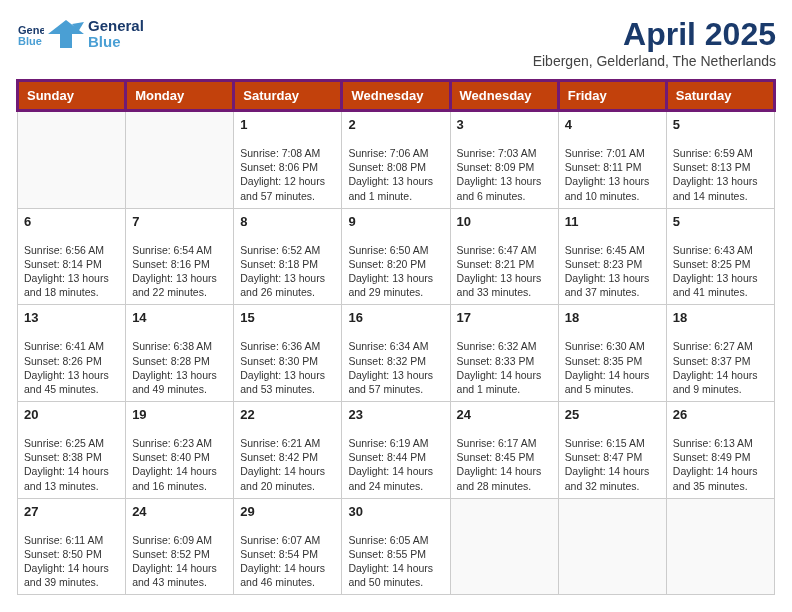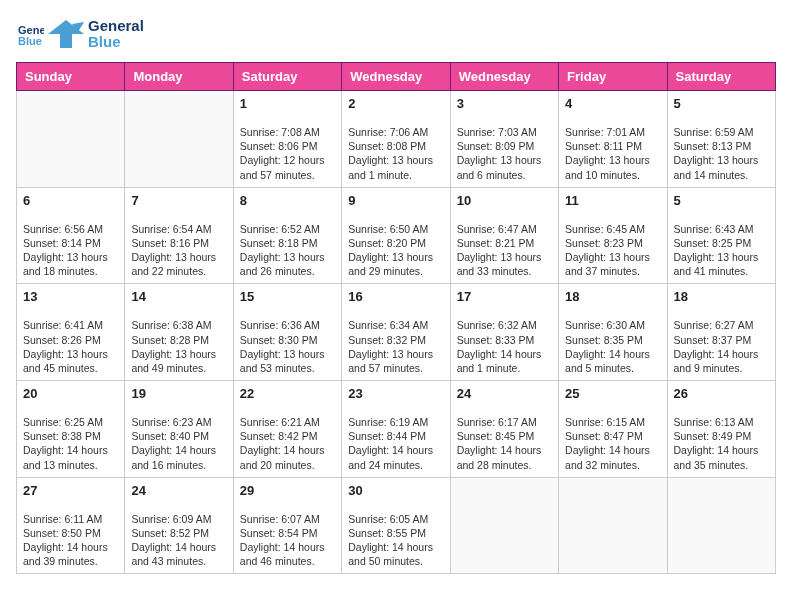--- a/index.html
+++ b/index.html
@@ -36,27 +36,27 @@
     .location {
       font-size: 14px;
       color: #444;
     }
     .calendar {
       width: 100%;
       border-collapse: collapse;
       border: 1px solid #ccc;
     }
     .calendar th {
-      background: #ec4899;
+      background: #c2410c;
       color: #fff;
       text-align: left;
       padding: 6px 8px;
       font-size: 13px;
       font-weight: bold;
-      border: 1px solid #701a75;
+      border: 3px solid #701a75;
     }
     .calendar td {
       border: 1px solid #ccc;
       vertical-align: top;
       padding: 5px 6px;
       width: 14.28%;
       height: 90px;
       background: #fff;
     }
     .calendar td.empty {
@@ -91,20 +91,24 @@
           <polygon points="18,4 36,18 24,18 24,32 12,32 12,18 0,18" fill="#4a9fd4"></polygon>
           <polygon points="24,8 36,6 30,16" fill="#4a9fd4"></polygon>
         </svg>
         <div>
           <div style="font-size:15px;font-weight:bold;color:#1a3a6b;line-height:1.1;">General</div>
           <div style="font-size:15px;font-weight:bold;color:#4a9fd4;line-height:1.1;">Blue</div>
         </div>
       </div>
     </div>
   </div>
+  <div class="title-area">
+    <div class="month-title">April 2025</div>
+    <div class="location">Eibergen, Gelderland, The Netherlands</div>
+  </div>
 </div>
 
 <table class="calendar" id="calendar-table">
   <thead id="calendar-head">
       <tr>
         <th>Sunday</th>
         <th>Monday</th>
         <th>Saturday</th>
         <th>Wednesday</th>
         <th>Wednesday</th>

